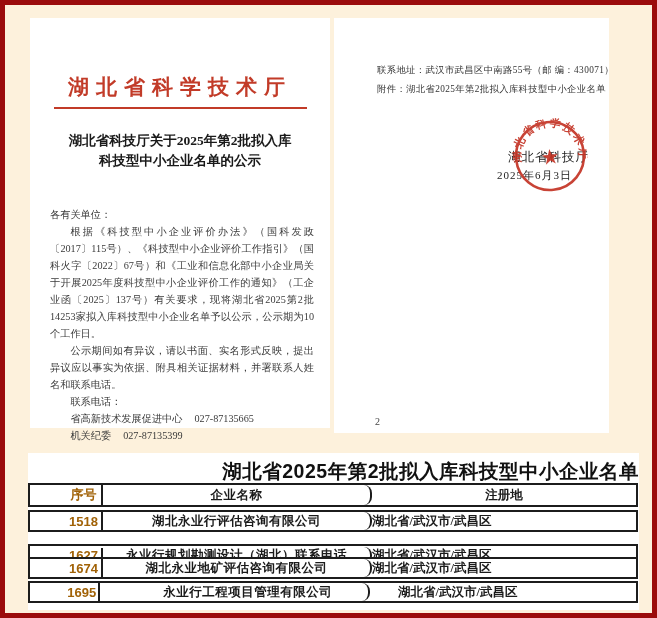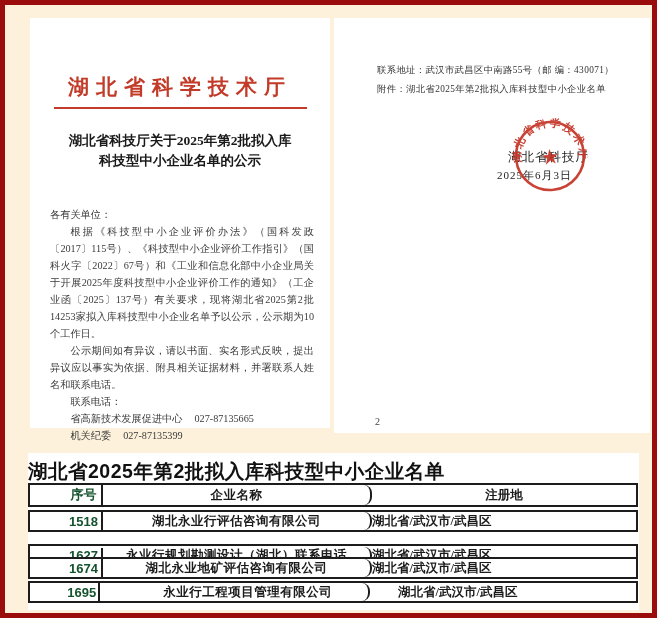--- a/index.html
+++ b/index.html
@@ -4,21 +4,21 @@
 <style>
   html,body{margin:0;padding:0;background:#888;}
   *{box-sizing:border-box;}
   #stage{
     position:relative;width:657px;height:618px;
     background:#fdf1dc;border:5px solid #9b0c0c;
     font-family:"Liberation Serif",serif;overflow:hidden;
   }
   .page{position:absolute;background:#ffffff;}
   #left-page{left:25px;top:13px;width:300px;height:410px;padding:0;}
-  #right-page{left:329px;top:13px;width:316px;height:415px;}
+  #right-page{left:329px;top:13px;width:275px;height:415px;}
   
   .agency-header{
     margin-top:55px;text-align:center;color:#c23b28;font-weight:bold;
     font-size:21px;letter-spacing:7px;font-family:"Liberation Serif",serif;
   }
   .agency-rule{margin:6px auto 0 auto;width:253px;height:2px;background:#c23b28;}
   .doc-title{
     margin-top:22px;text-align:center;color:#1a1a1a;font-weight:bold;
     font-size:13.5px;line-height:20px;font-family:"Liberation Serif",serif;
   }
@@ -37,38 +37,38 @@
   .sig-name{position:absolute;left:174px;top:131px;font-size:12.5px;color:#222;
     letter-spacing:1px;z-index:1;}
   .sig-date{position:absolute;left:163px;top:150px;font-size:11px;color:#222;
     letter-spacing:1px;z-index:1;}
   .seal{position:absolute;left:179px;top:101px;width:74px;height:74px;
     z-index:2;opacity:0.92;transform:rotate(-6deg);}
   .page-num{position:absolute;left:41px;top:398px;font-size:10px;color:#444;}
   
   #table-card{position:absolute;left:23px;top:448px;width:611px;height:157px;background:#fff;}
   .table-title{
-    text-align:left;margin-top:5px;font-family:"Liberation Sans",sans-serif;
+    text-align:right;margin-top:5px;font-family:"Liberation Sans",sans-serif;
     font-weight:bold;font-size:19.5px;color:#111;letter-spacing:0.5px;
   }
   .t-box{
     position:absolute;left:0;width:610px;border:2px solid #1c1c1c;background:#fff;
     display:flex;align-items:stretch;
   }
   .t-header{top:30px;height:24px;}
   .t-row1{top:57px;height:22px;}
   .t-row2{top:91px;height:22px;align-items:center;}
   .t-row3{top:104px;height:22px;}
   .t-row4{top:128px;height:22px;gap:28px;}
   .t-cell{display:flex;align-items:center;justify-content:center;overflow:hidden;white-space:nowrap;}
   .c-no{width:73px;border-right:2px solid #1c1c1c;}
   .c-company{width:269px;border-right:2px solid #1c1c1c;}
   .c-loc{width:264px;justify-content:flex-start;padding-left:0;}
   .t-header .t-cell{font-family:"Liberation Sans",sans-serif;font-weight:bold;font-size:12.5px;color:#111;}
-  .t-box .c-no{font-family:"Liberation Sans",sans-serif;font-weight:bold;font-size:13px;color:#14532d;padding-left:36px;}
+  .t-box .c-no{font-family:"Liberation Sans",sans-serif;font-weight:bold;font-size:13px;color:#a16207;padding-left:36px;}
   .t-box .c-company{font-family:"Liberation Serif",serif;font-weight:600;font-size:12.5px;color:#1b1b1b;letter-spacing:0.5px;border-radius:8px;}
   .t-box .c-loc{font-family:"Liberation Serif",serif;font-weight:600;font-size:12.5px;color:#1b1b1b;}
   .t-header .c-no,.t-header .c-company{font-weight:bold;}
 </style>
 </head>
 <body>
 
 <div id="stage">
 
   <div class="page" id="left-page">

